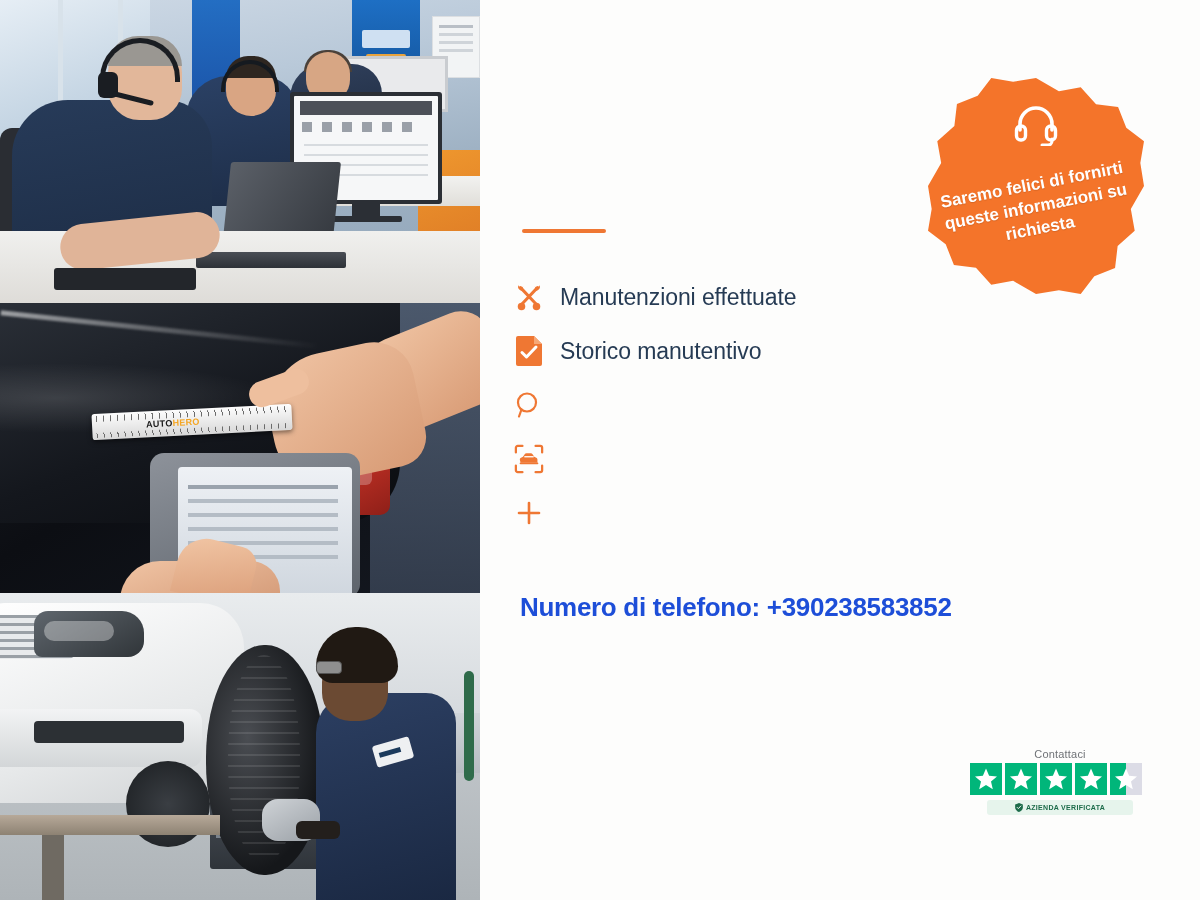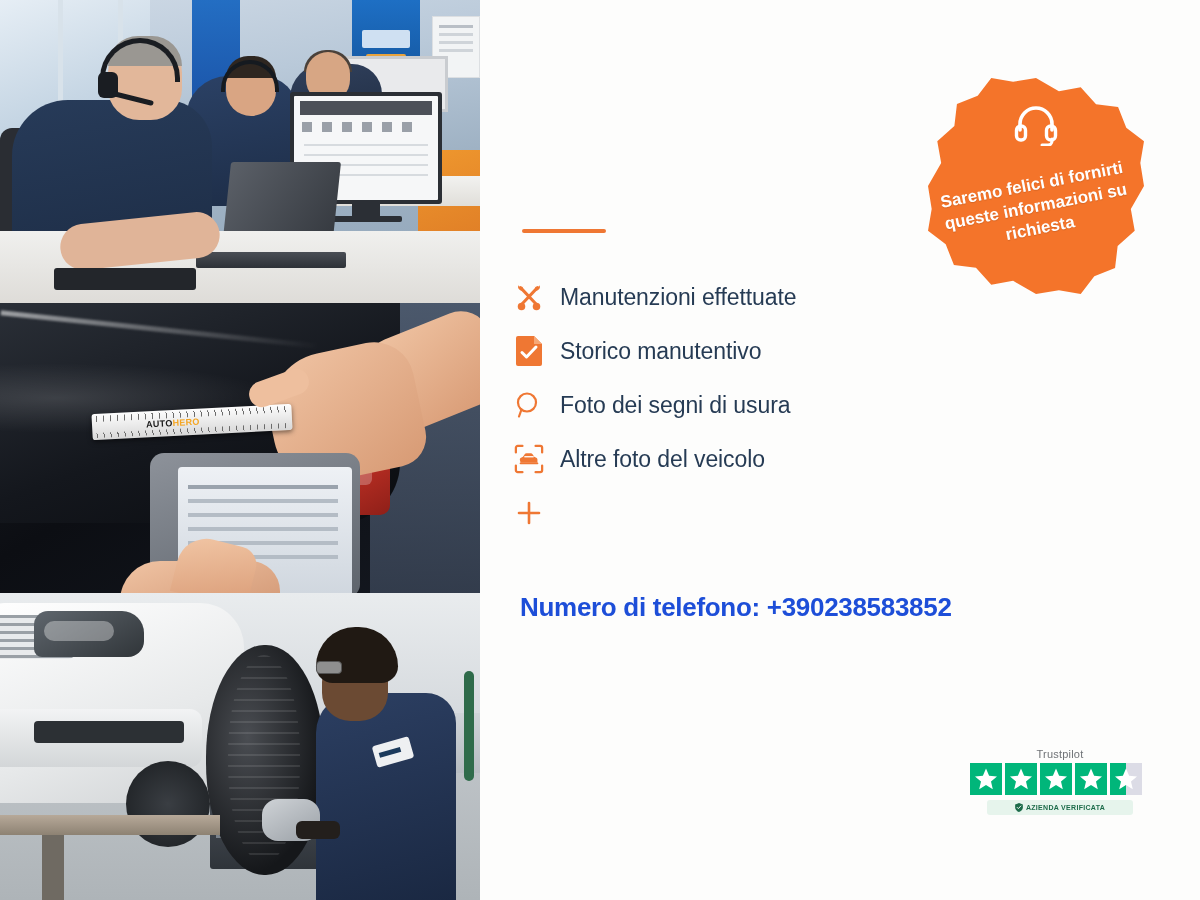--- a/index.html
+++ b/index.html
@@ -525,58 +525,56 @@
         <div class="f-label">Storico manutentivo</div>
       </div>
 
       <div class="feature">
         <div class="f-icon">
           <svg width="28" height="28" viewBox="0 0 28 28">
             <circle cx="12" cy="11.5" r="9" fill="none" stroke="#ef7733" stroke-width="2.2"></circle>
             <path d="M6.5 18.5 L4 25.5" stroke="#ef7733" stroke-width="2.2" stroke-linecap="round" fill="none"></path>
           </svg>
         </div>
-        <div class="f-label">Foto dei segni di usura</div>
       </div>
 
       <div class="feature">
         <div class="f-icon">
           <svg width="30" height="30" viewBox="0 0 32 32">
             <g stroke="#ef7733" stroke-width="2.4" stroke-linecap="round" fill="none">
               <path d="M2 9V4a2 2 0 0 1 2-2h5"></path>
               <path d="M23 2h5a2 2 0 0 1 2 2v5"></path>
               <path d="M30 23v5a2 2 0 0 1-2 2h-5"></path>
               <path d="M9 30H4a2 2 0 0 1-2-2v-5"></path>
             </g>
             <path d="M7 20h18v-3.2c0-.9-.5-1.7-1.3-2.1l-2.1-1-1.6-2.6c-.5-.8-1.3-1.2-2.2-1.2h-4.4c-.9 0-1.7.4-2.2 1.2l-1.6 2.6-2.1 1c-.8.4-1.3 1.2-1.3 2.1Z" fill="#ef7733"></path>
             <rect x="6" y="19.6" width="20" height="2" rx="1" fill="#ef7733"></rect>
             <path d="M11 13.6h10" stroke="#ffffff" stroke-width="1.4" fill="none"></path>
           </svg>
         </div>
-        <div class="f-label">Altre foto del veicolo</div>
       </div>
 
       <div class="feature">
         <div class="f-icon">
           <svg width="28" height="28" viewBox="0 0 28 28">
             <g stroke="#ef7733" stroke-width="2.6" stroke-linecap="round">
               <path d="M14 4 V24"></path>
               <path d="M4 14 H24"></path>
             </g>
           </svg>
         </div>
       </div>
     </div>
 
     <div class="phone-line">Numero di telefono: +390238583852</div>
 
     <div class="trustpilot">
 
       <div class="tp-right">
-        <div class="tp-rating">Trustpilot</div>
+        <div class="tp-rating">Contattaci</div>
         <div class="tp-stars">
           <div class="tp-box">
               <svg viewBox="0 0 24 24">
                 <path d="M12 1.5l3.1 7.3 7.9.6-6 5.2 1.8 7.7L12 18.1 5.2 22.3 7 14.6l-6-5.2 7.9-.6Z" fill="#ffffff"></path>
               </svg>
             </div>
           <div class="tp-box">
               <svg viewBox="0 0 24 24">
                 <path d="M12 1.5l3.1 7.3 7.9.6-6 5.2 1.8 7.7L12 18.1 5.2 22.3 7 14.6l-6-5.2 7.9-.6Z" fill="#ffffff"></path>
               </svg>

